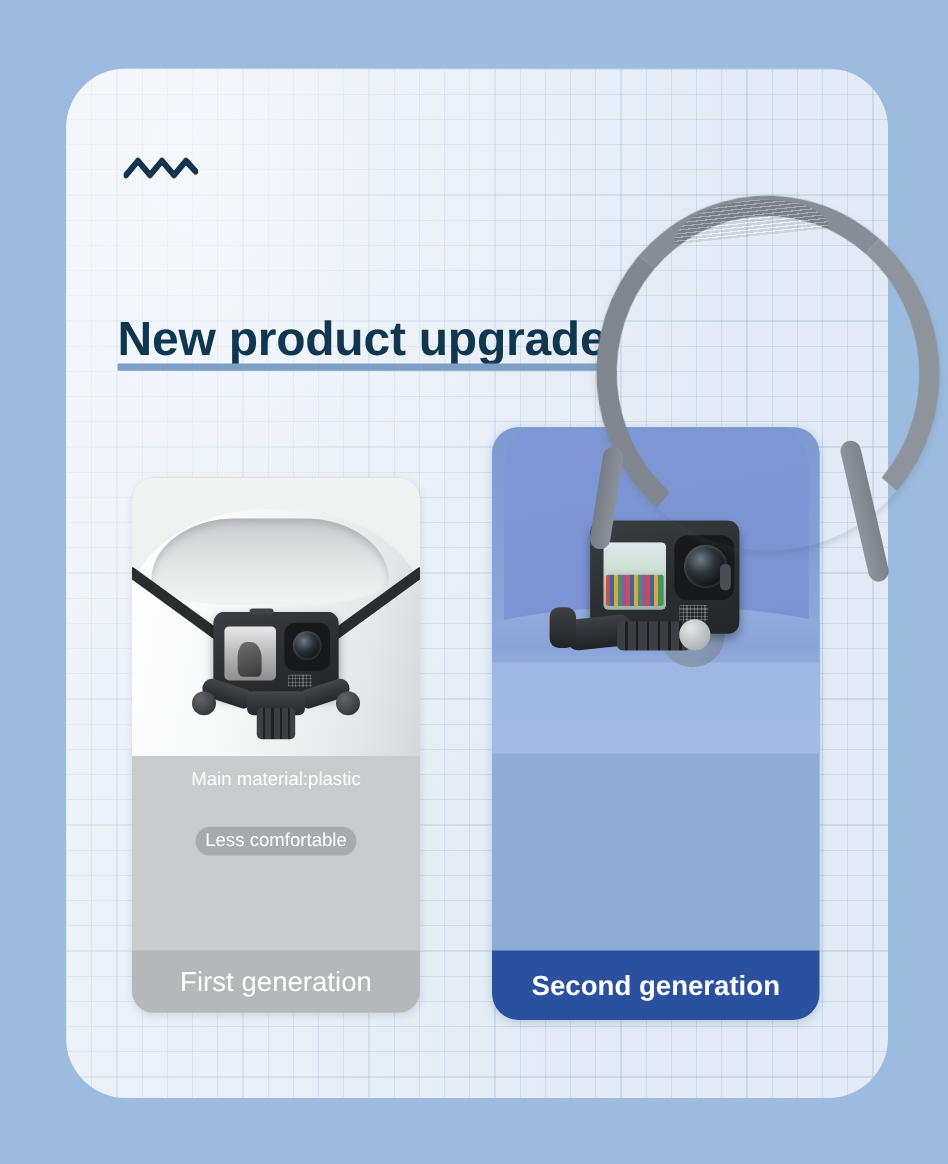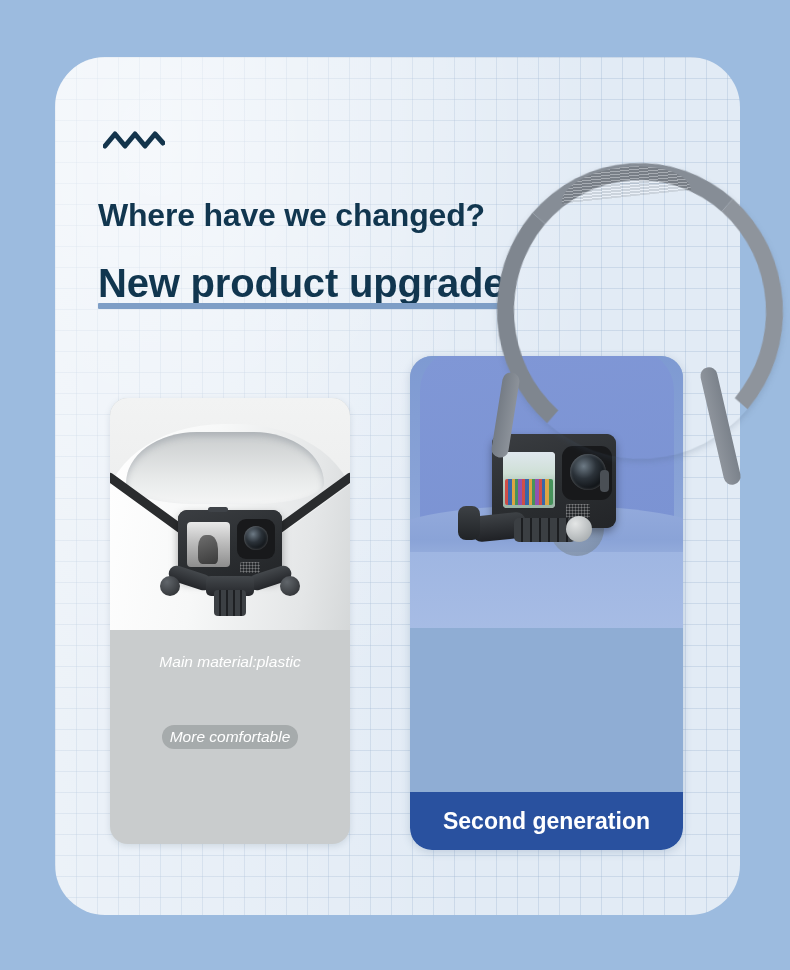--- a/index.html
+++ b/index.html
@@ -201,21 +201,21 @@
   .m2d{position:absolute;left:48px;top:150px;width:22px;height:34px;border-radius:8px;
      background:linear-gradient(180deg,#3d4145,#202326);}
   .disc{position:absolute;left:140px;top:146px;width:54px;height:54px;border-radius:50%;
      background:radial-gradient(circle at 40% 35%,#9aa8b8,#6d7c8c);opacity:.65;}
 
   
   .specs{position:absolute;left:0;width:100%;text-align:center;}
   .specs-left{top:236px;}
   .specs-right{top:276px;}
 
-  .spec{margin:16px auto;display:inline-block;font-style:italic;}
+  .spec{margin:4px auto;display:inline-block;}
   .spec-l{
     color:#ffffff;font-size:15.5px;line-height:1.2;
     padding:3px 8px;border-radius:12px;
   }
   .spec-l.pill{background:rgba(160,164,166,.85);}
   .row-l{margin-bottom:18px;}
 
   .spec-r{
     color:#16365a;font-size:16.5px;font-weight:bold;line-height:1.2;
     background:#f4f7fb;padding:5px 13px;border-radius:13px;
@@ -246,21 +246,20 @@
 <div id="stage">
 
   <div class="panel">
     <div class="panel-sheen"></div>
   </div>
 
   <svg class="zigzag" viewBox="0 0 62 26">
     <polyline points="2,20 12,8 22,20 32,8 42,20 52,8 60,17" fill="none" stroke="#13344c" stroke-width="5" stroke-linecap="round" stroke-linejoin="round"></polyline>
   </svg>
 
-  <div class="head1">Where have we changed?</div>
   <div class="head2">New product upgrade</div>
   <div class="underline"></div>
 
   <div class="card card-left">
 
     <div class="photo photo-left">
       <div class="torso">
         <div class="neck-hole"></div>
       </div>
       <div class="strap strap-l"></div>
@@ -283,24 +282,27 @@
       <div class="knob-r"></div>
       <div class="mount m1"></div>
       <div class="mount m2"></div>
     </div>
 
     <div class="specs specs-left">
       <div class="row-l">
         <span class="spec spec-l">Main material:plastic</span>
       </div>
       <div class="row-l">
-        <span class="spec spec-l pill">More comfortable</span>
-      </div>
-    </div>
-
+        <span class="spec spec-l pill">Less comfortable</span>
+      </div>
+    </div>
+
+    <div class="footer footer-left">
+      <span>First generation</span>
+    </div>
   </div>
 
   <div class="card card-right">
 
     <div class="photo photo-right">
       <div class="step-back"></div>
       <div class="step-plate"></div>
       <div class="step-low"></div>
 
       <div class="disc"></div>

